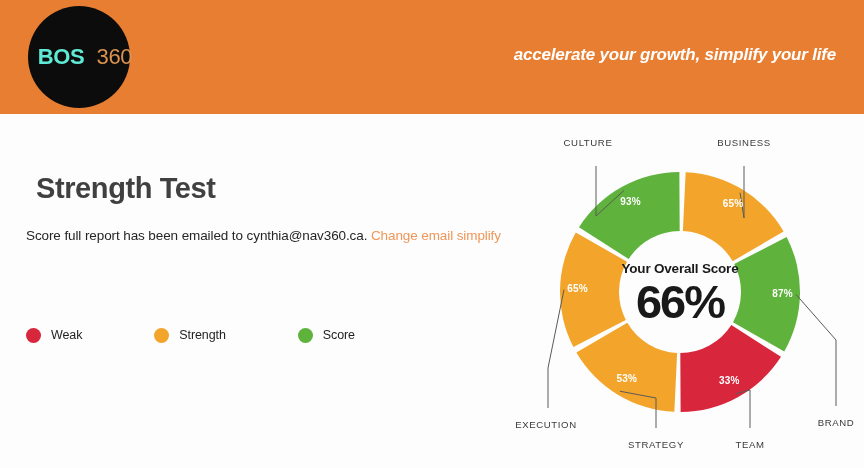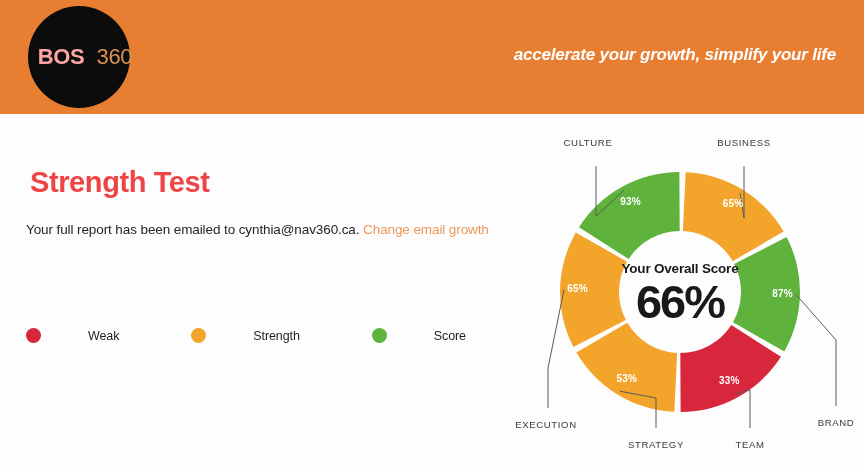--- a/index.html
+++ b/index.html
@@ -39,21 +39,21 @@
     align-items: center;
     justify-content: center;
   }
   .logo-text {
     font-size: 22px;
     font-weight: bold;
     letter-spacing: -0.3px;
     line-height: 1;
     white-space: nowrap;
   }
-  .logo-bos { color: #fca5a5; font-weight: 700; margin-left: 12px; }
+  .logo-bos { color: #5eead4; font-weight: 700; margin-left: 12px; }
   .logo-360 { color: #d9924f; font-weight: 400; margin-left: 12px; }
 
   .tagline {
     position: absolute;
     right: 28px;
     top: 45px;
     font-size: 17px;
     font-style: italic;
     font-weight: 600;
     color: #ffffff;
@@ -72,24 +72,24 @@
     font-size: 29px;
     font-weight: 300;
     color: #1b1b1b;
     letter-spacing: -0.4px;
     line-height: 1.25;
     margin: 0;
   }
   .headline-2 {
     font-size: 29px;
     font-weight: 700;
-    color: #ef4444;
+    color: #404040;
     letter-spacing: -0.4px;
     line-height: 1.25;
-    margin: 4px;
+    margin: 10px;
   }
   .email-line {
     margin-top: 22px;
     font-size: 13.5px;
     color: #262626;
     letter-spacing: -0.1px;
     white-space: nowrap;
   }
   .email-line .change-link {
     color: #ee9759;
@@ -100,23 +100,21 @@
   
   .legend {
     position: absolute;
     left: 26px;
     top: 328px;
     display: flex;
     align-items: center;
   }
   .legend-item {
     display: flex;
-    align-items: center;
     margin-right: 72px;
-    gap: 37px;
   }
   .legend-dot {
     width: 15px;
     height: 15px;
     border-radius: 50%;
     margin-right: 10px;
     flex: none;
   }
   .legend-label {
     font-size: 12.5px;
@@ -179,22 +177,22 @@
       <div class="logo-text">
         <span class="logo-bos">BOS</span><span class="logo-360">360</span>
       </div>
     </div>
     <div class="tagline">accelerate your growth, simplify your life</div>
   </div>
 
   <div class="left-panel">
     <div class="headline-2">Strength Test</div>
     <div class="email-line">
-      <span>Your full report has been emailed to cynthia@nav360.ca.</span>
-      <span class="change-link">Change email growth</span>
+      <span>Score full report has been emailed to cynthia@nav360.ca.</span>
+      <span class="change-link">Change email simplify</span>
     </div>
   </div>
 
   <div class="legend">
     <div class="legend-item">
       <span class="legend-dot" style="background: rgb(216, 38, 60);"></span>
       <span class="legend-label">Weak</span>
     </div>
     <div class="legend-item">
       <span class="legend-dot" style="background: rgb(242, 165, 42);"></span>

